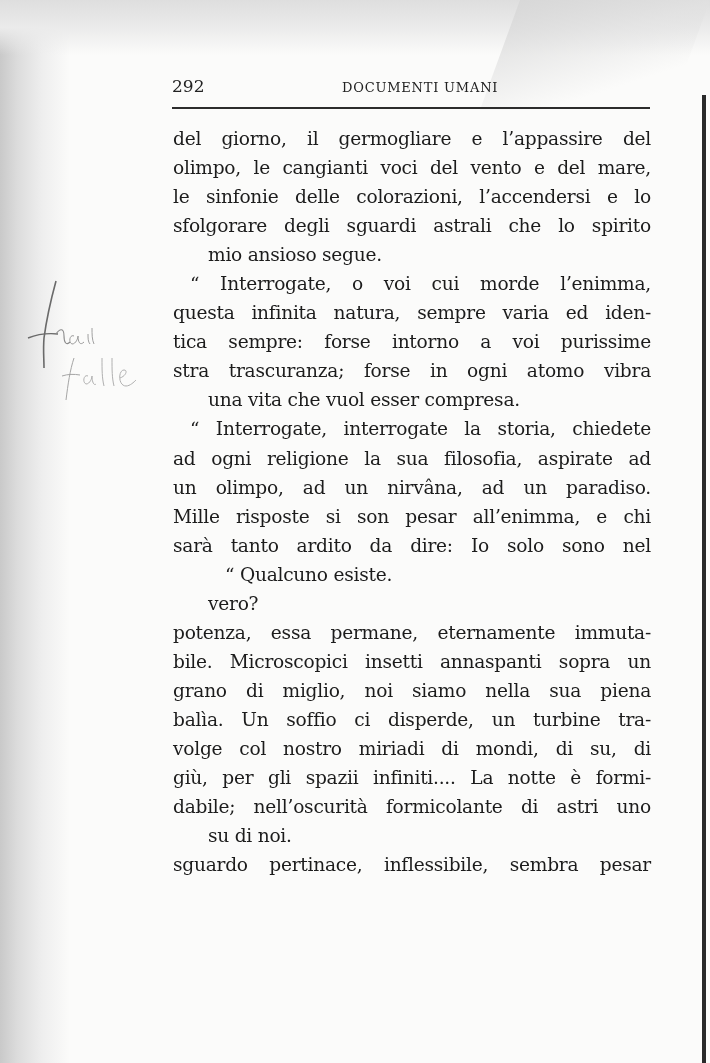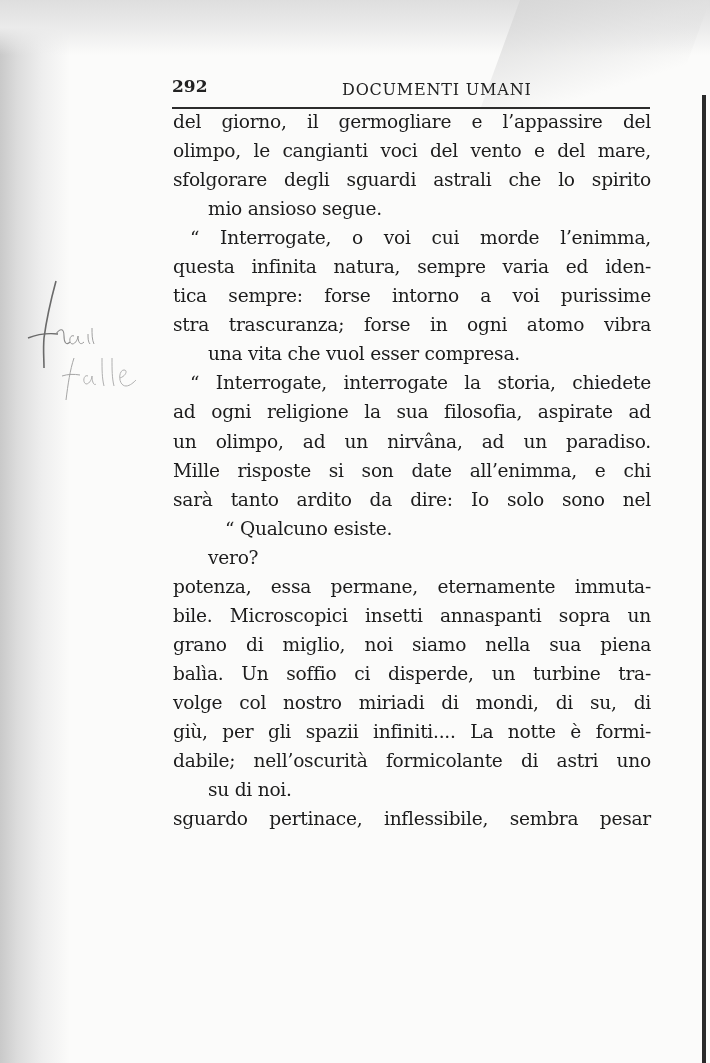--- a/index.html
+++ b/index.html
@@ -45,42 +45,42 @@
       position: absolute;
       left: 172px; top: 76px;
       width: 478px;
       height: 22px;
     }
     .page-number {
       position: absolute;
       left: 0; top: 0;
       font-family: "DejaVu Serif", serif;
       font-size: 17px;
-      font-weight: bold;
+      font-weight: normal;
       color: #222;
     }
     .running-title {
       position: absolute;
       left: 170px; top: 4px;
       font-family: "DejaVu Serif", serif;
-      font-size: 16px;
+      font-size: 13px;
       letter-spacing: 0.8px;
       color: #222;
     }
     .head-rule {
       position: absolute;
       left: 172px; top: 107px;
       width: 478px;
       height: 2px;
       background: #2c2c2c;
     }
     .text-block {
       position: absolute;
       left: 173px;
-      top: 107px;
+      top: 124px;
       width: 478px;
     }
     .line {
       height: 29.05px;
       line-height: 29px;
       font-size: 18.6px;
       white-space: nowrap;
       text-align: justify;
       text-align-last: justify;
       font-family: "DejaVu Serif", serif;
@@ -133,31 +133,32 @@
     <path d="M66 98 C 62 96, 60 104, 64 106 C 68 106, 70 100, 70 98 C 70 104, 72 108, 74 106" stroke="#b0b0b0" stroke-width="1" fill="none"></path>
     <path d="M80 80 C 80 92, 80 100, 82 108" stroke="#b0b0b0" stroke-width="1" fill="none"></path>
     <path d="M90 80 C 90 92, 90 100, 92 108" stroke="#b0b0b0" stroke-width="1" fill="none"></path>
     <path d="M98 100 C 104 98, 106 92, 102 92 C 96 92, 96 108, 104 108 C 108 108, 112 104, 114 102" stroke="#b0b0b0" stroke-width="1" fill="none"></path>
   </svg>
 </div>
 
 <div class="text-block" id="text-block">
     <div class="line">del giorno, il germogliare e l’appassire del</div>
     <div class="line">olimpo, le cangianti voci del vento e del mare,</div>
+    <div class="line">le sinfonie delle colorazioni, l’accendersi e lo</div>
     <div class="line">sfolgorare degli sguardi astrali che lo spirito</div>
     <div class="line last">mio ansioso segue.</div>
     <div class="line indent">“ Interrogate, o voi cui morde l’enimma,</div>
     <div class="line">questa infinita natura, sempre varia ed iden-</div>
     <div class="line">tica sempre: forse intorno a voi purissime</div>
     <div class="line">stra trascuranza; forse in ogni atomo vibra</div>
     <div class="line last">una vita che vuol esser compresa.</div>
     <div class="line indent">“ Interrogate, interrogate la storia, chiedete</div>
     <div class="line">ad ogni religione la sua filosofia, aspirate ad</div>
     <div class="line">un olimpo, ad un nirvâna, ad un paradiso.</div>
-    <div class="line">Mille risposte si son date all’enimma, e chi</div>
+    <div class="line">Mille risposte si son pesar all’enimma, e chi</div>
     <div class="line">sarà tanto ardito da dire: Io solo sono nel</div>
     <div class="line indent last">“ Qualcuno esiste.</div>
     <div class="line last">vero?</div>
     <div class="line">potenza, essa permane, eternamente immuta-</div>
     <div class="line">bile. Microscopici insetti annaspanti sopra un</div>
     <div class="line">grano di miglio, noi siamo nella sua piena</div>
     <div class="line">balìa. Un soffio ci disperde, un turbine tra-</div>
     <div class="line">volge col nostro miriadi di mondi, di su, di</div>
     <div class="line">giù, per gli spazii infiniti.... La notte è formi-</div>
     <div class="line">dabile; nell’oscurità formicolante di astri uno</div>

